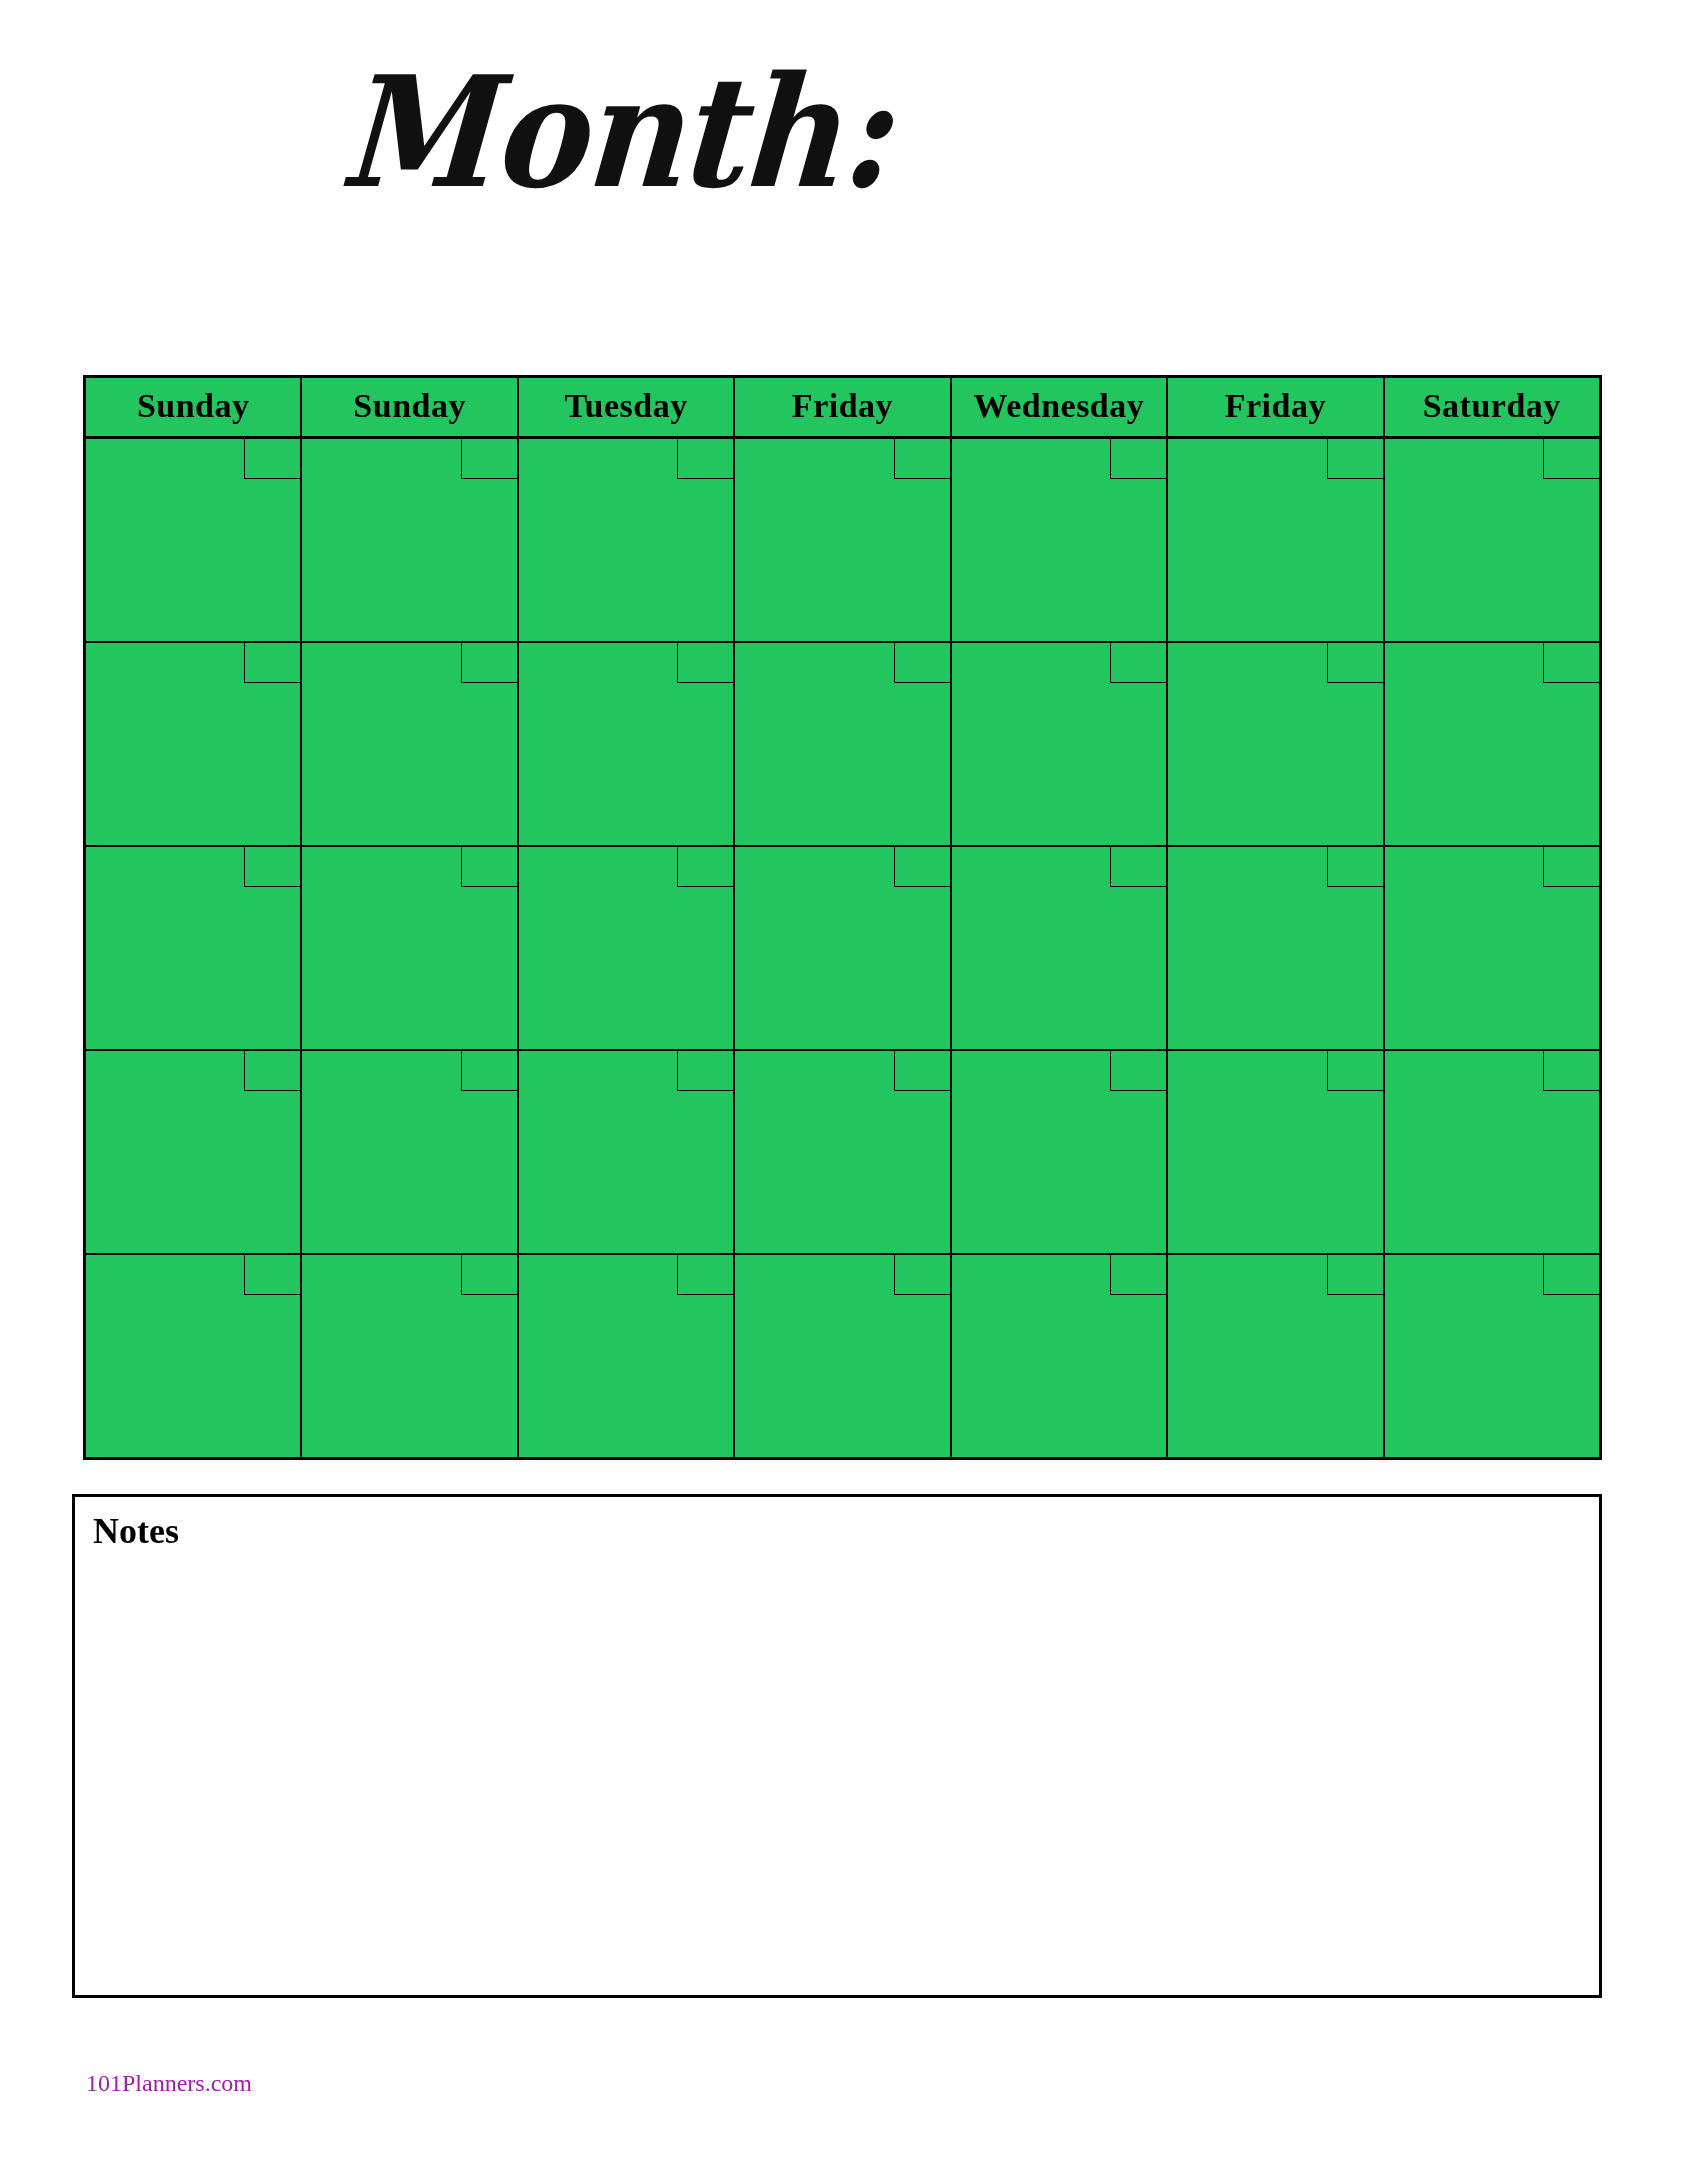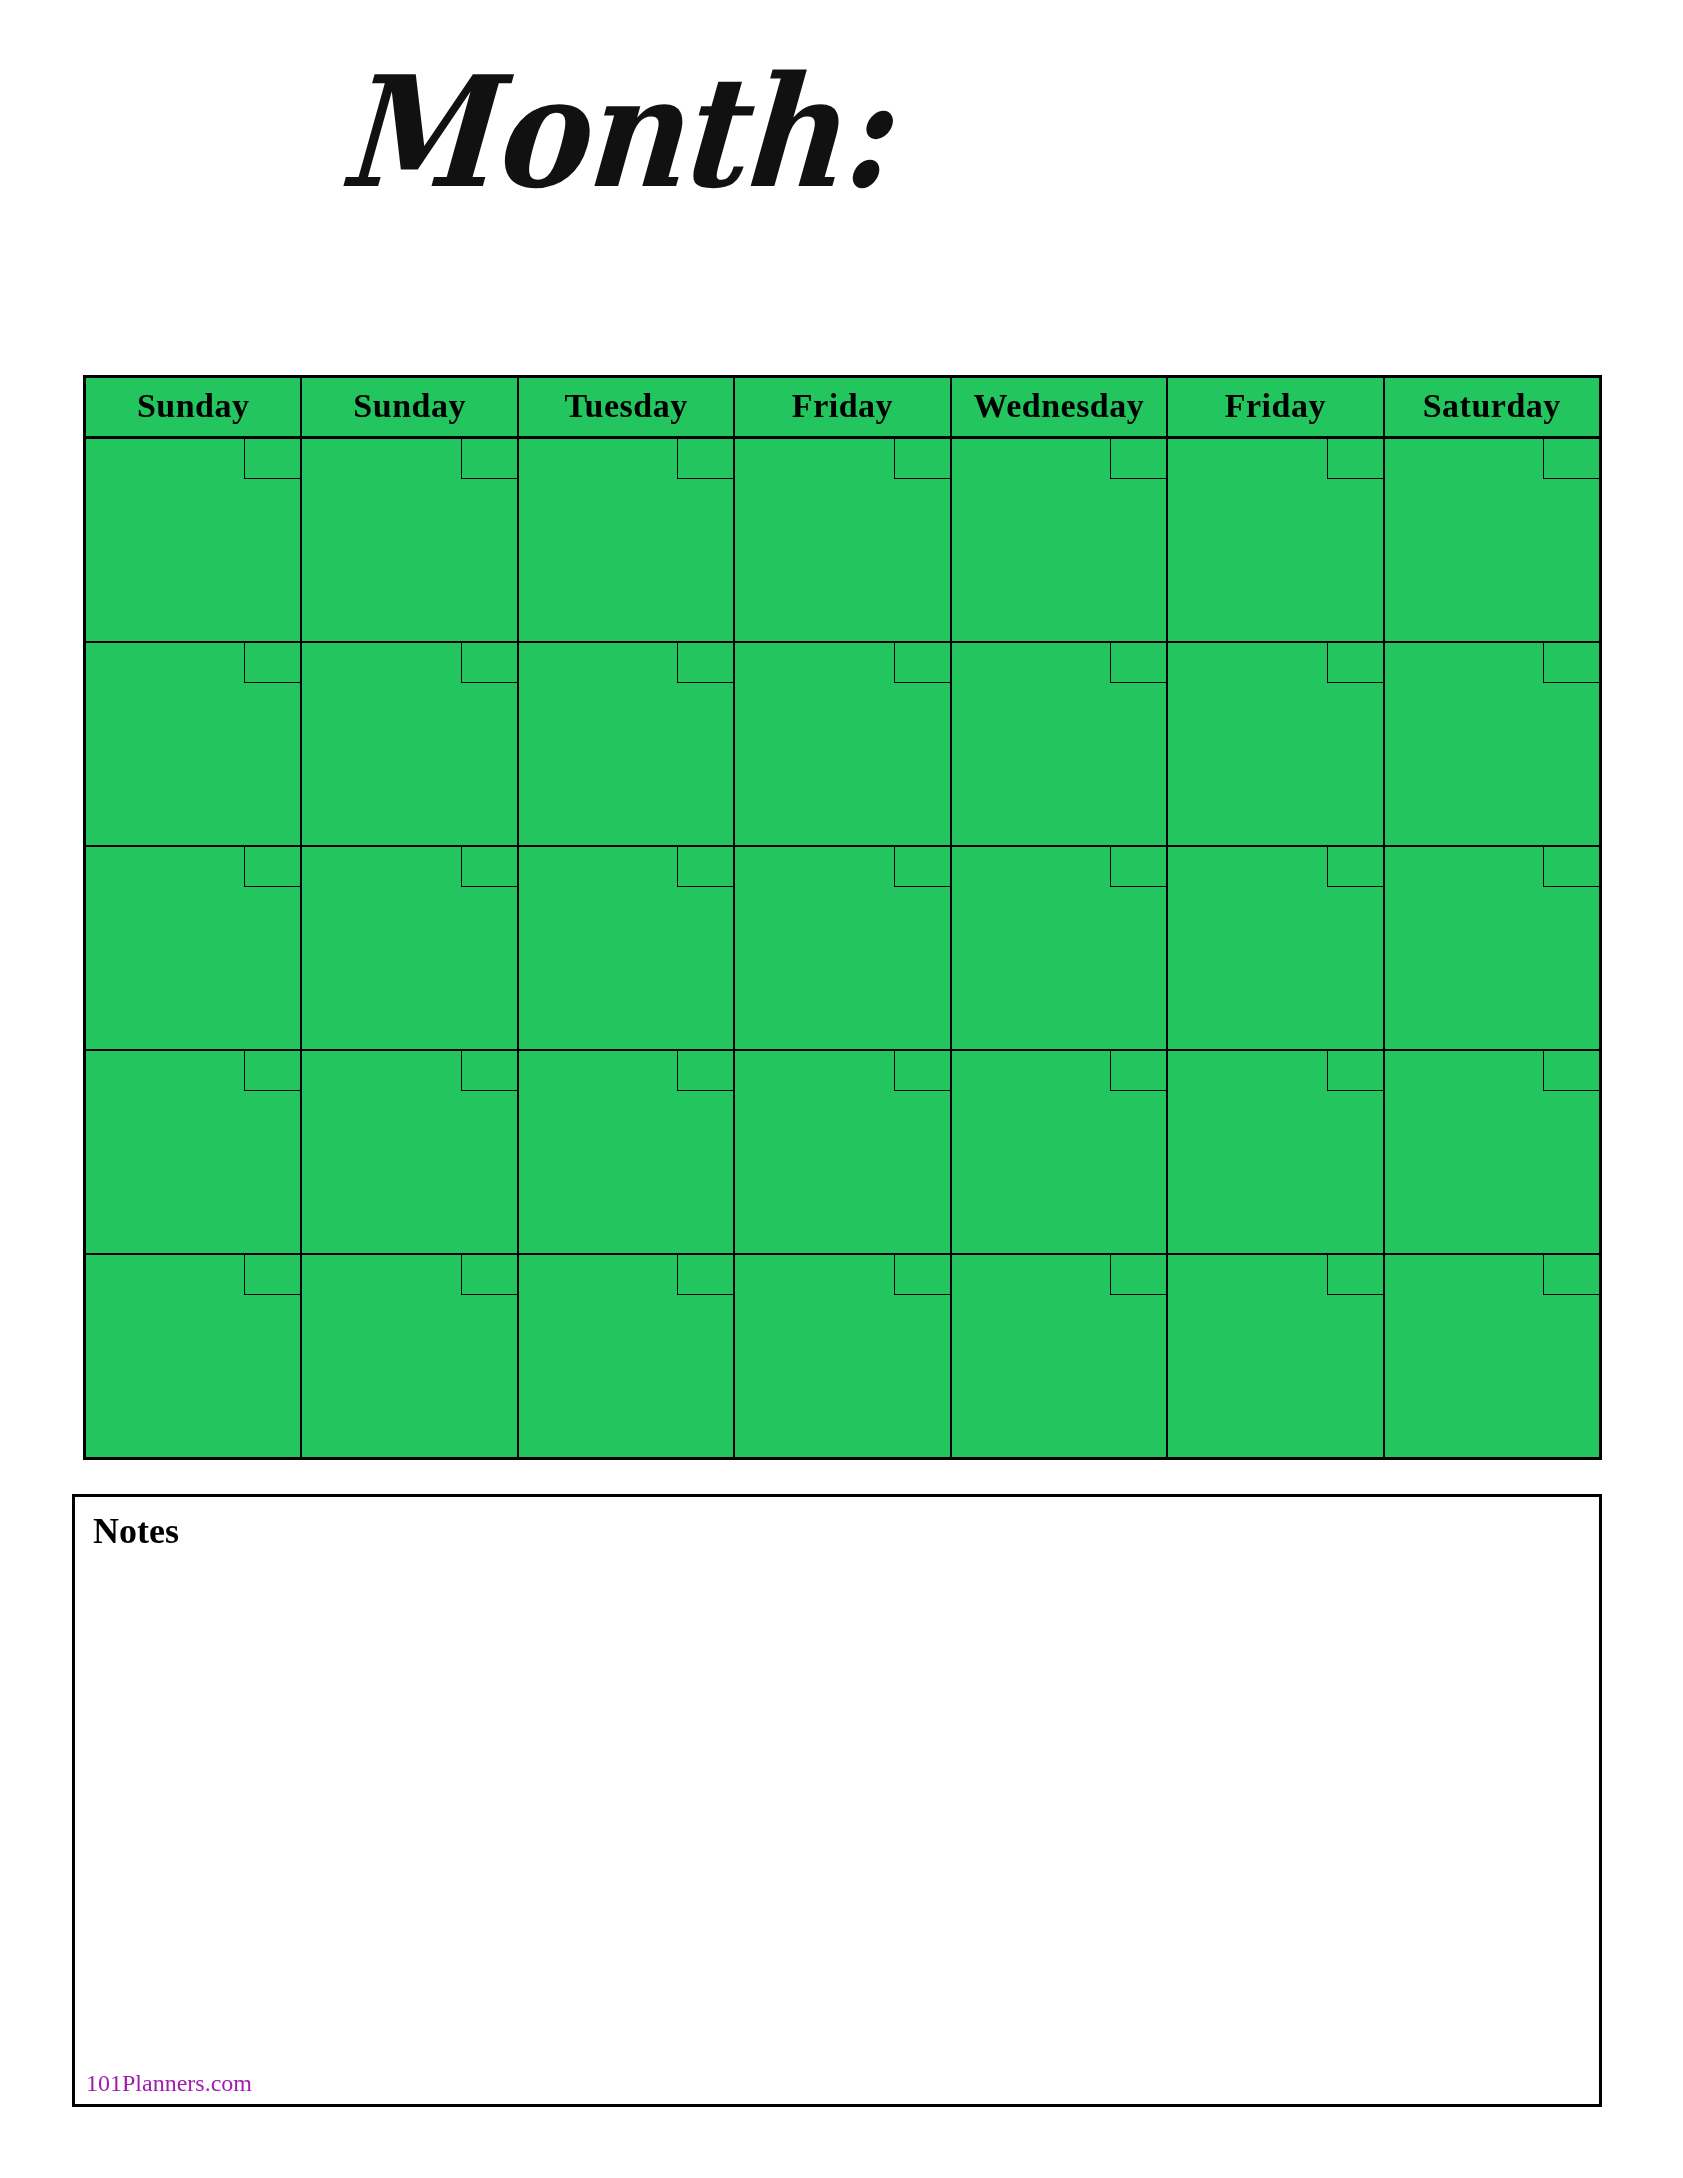--- a/index.html
+++ b/index.html
@@ -97,21 +97,21 @@
     text-align: center;
     color: #000;
   }
 
   
   .notes {
     position: absolute;
     left: 72px;
     top: 1494px;
     width: 1530px;
-    height: 613px;
+    height: 504px;
     box-sizing: border-box;
     border: 3.6px solid #000;
     background: #fff;
   }
   .notes-label {
     font-size: 36px;
     font-weight: 700;
     padding: 12.6px 0 0 18px;
     font-family: "Liberation Serif", serif;
   }

